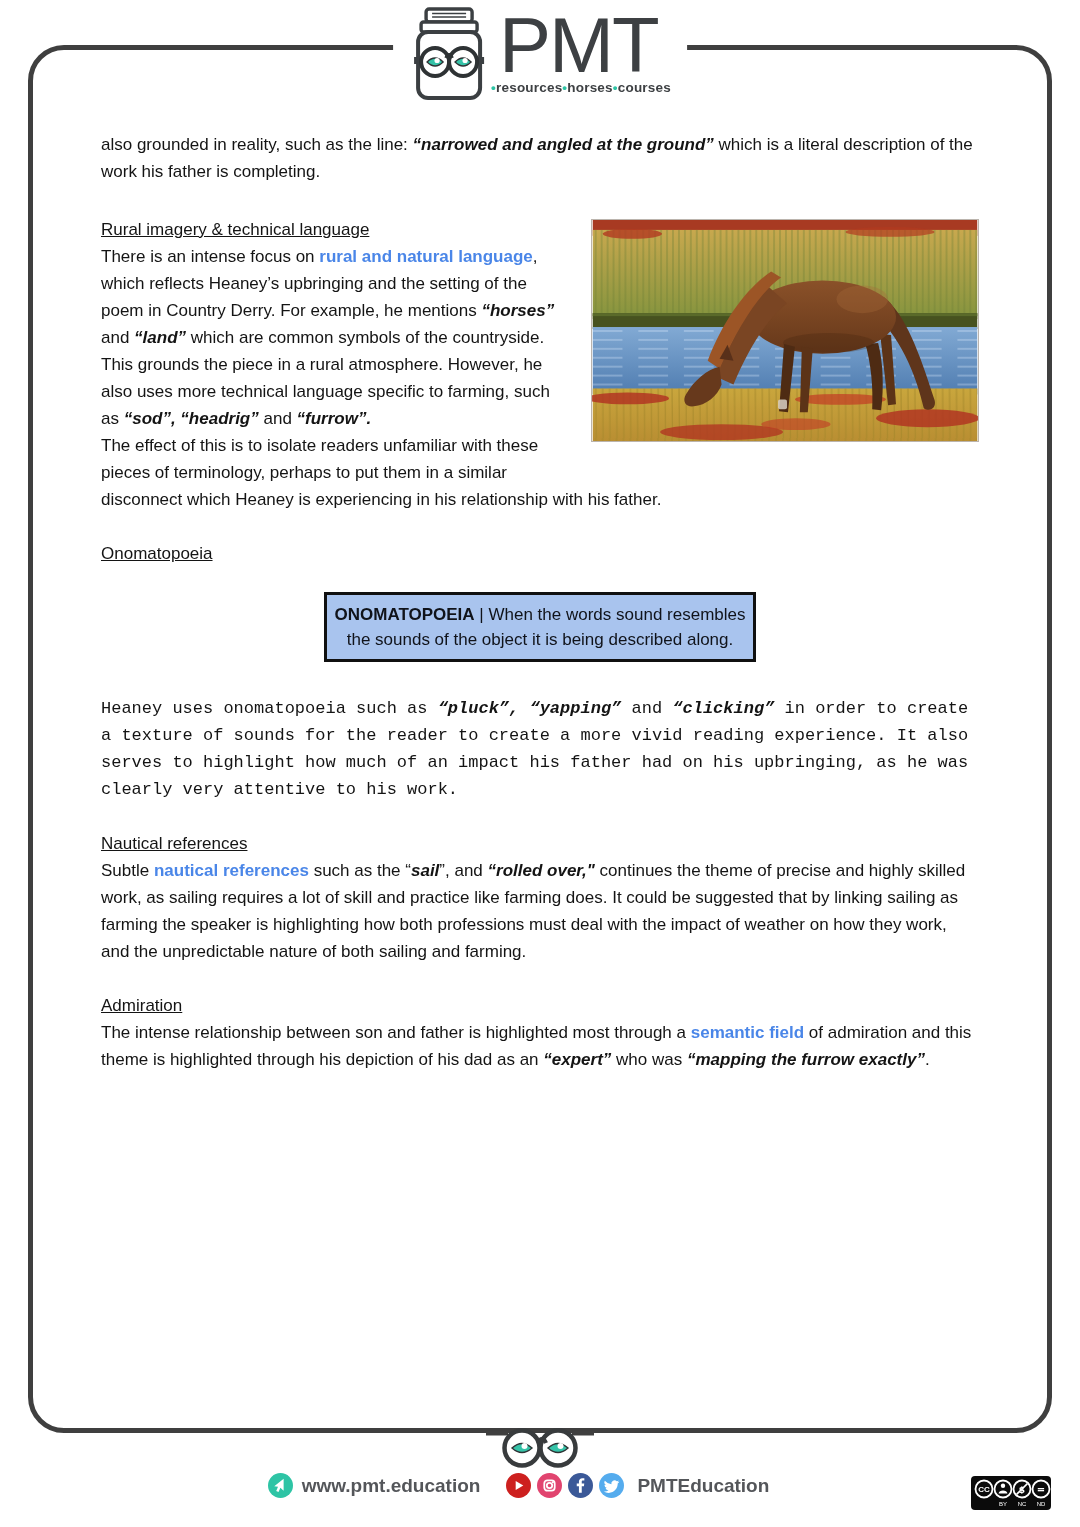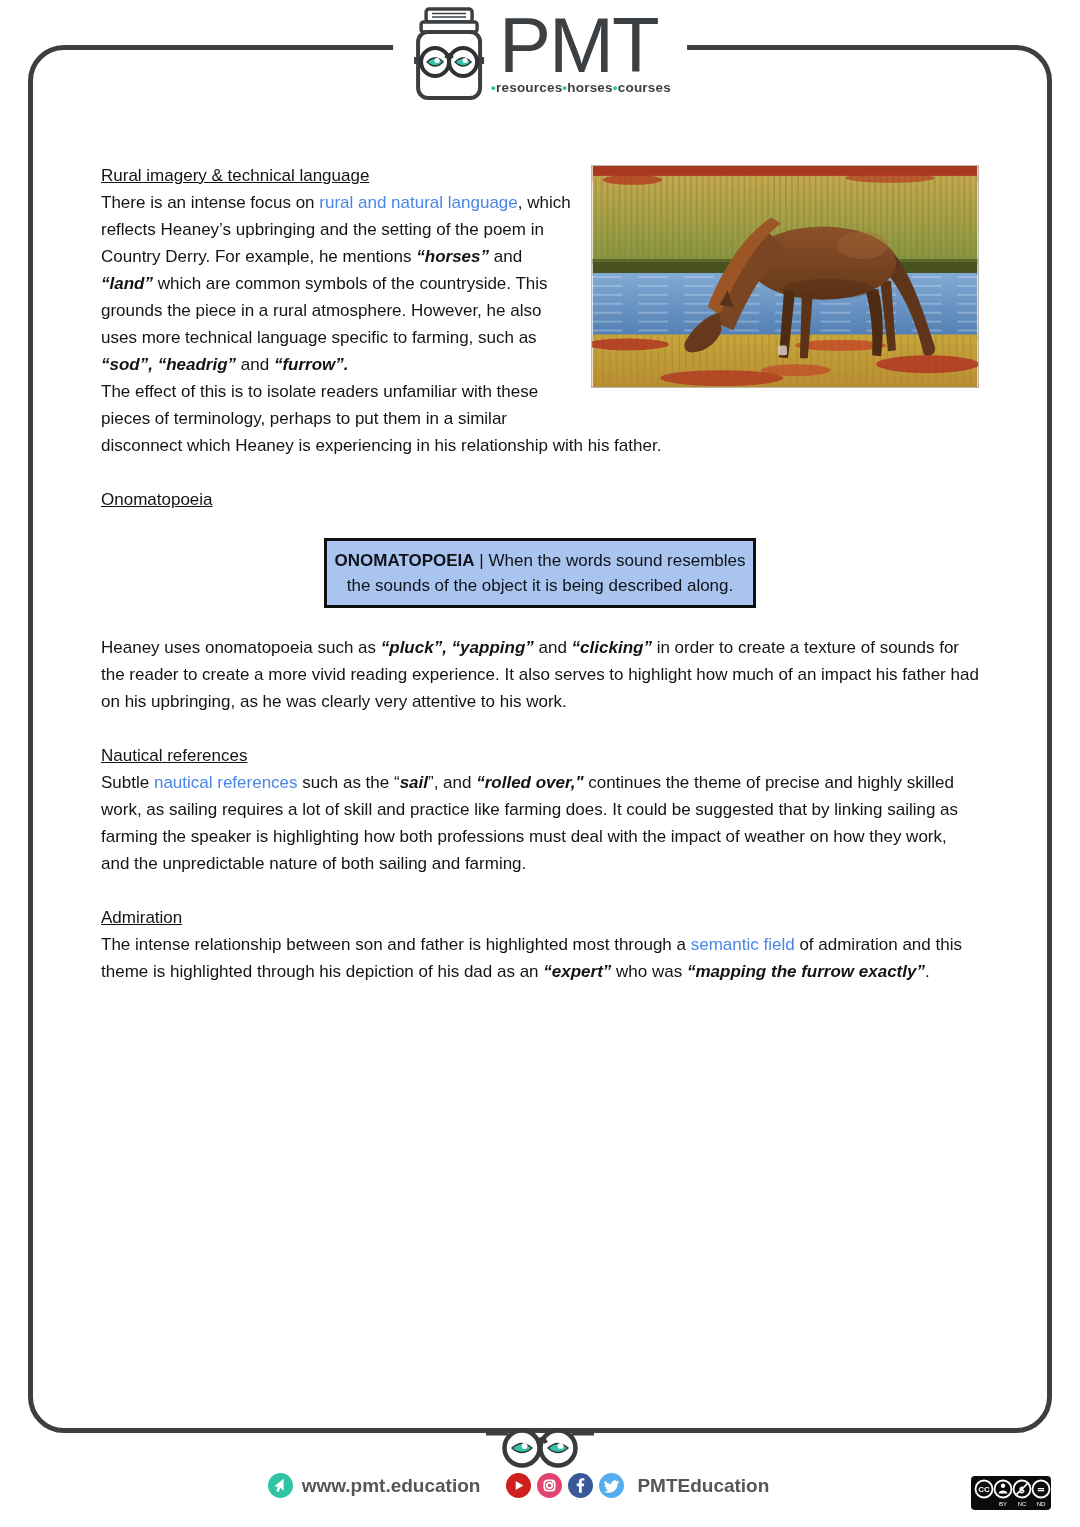--- a/index.html
+++ b/index.html
@@ -13,25 +13,25 @@
   .logo-right{display:flex;flex-direction:column;}
   .brand{font-size:78px;line-height:66px;color:#3d4043;letter-spacing:-2px;margin-top:6px;}
   .tagline{font-size:13.5px;font-weight:700;color:#3d4043;margin-top:2px;margin-left:-8px;letter-spacing:.2px;}
   .dot{color:#2ec4a5;font-weight:700;}
   
   .content{position:absolute;left:101px;top:131px;width:878px;color:#141414;
            font-size:17px;line-height:27px;}
   p{margin:0;}
   .h{text-decoration:underline;}
   .mt{margin-top:27px;}
-  .mt34{margin-top:26px;}
+  .mt34{margin-top:33px;font-family:Liberation Mono, monospace;}
   .section .h{margin-top:31px;}
   .b{font-weight:700;}
   .bi{font-weight:700;font-style:italic;}
-  .blue{color:#4a86e8;font-weight:400;}
+  .blue{color:#4a86e8;font-weight:700;}
   .photo{float:right;width:388px;height:223px;margin:3px 0 18px 20px;}
   .photo svg{display:block;border:1px solid rgba(60,40,20,.35);box-sizing:border-box;}
   .defbox{width:432px;margin:25px auto 0;border:3px solid #101010;background:#a9c4ee;
           text-align:center;line-height:25px;padding:7px 6px;box-sizing:border-box;color:#10131a;}
   
   .glasses-footer{position:absolute;left:486px;top:1423px;z-index:2;}
   .footer-row{position:absolute;top:1473px;left:0;width:1037px;display:flex;
               justify-content:center;align-items:center;gap:26px;}
   .fgroup{display:flex;align-items:center;gap:9px;text-decoration:none;}
   .sgroup{display:flex;align-items:center;gap:6px;}
@@ -69,20 +69,21 @@
       </svg>
     </span>
     <div class="logo-right">
       <div class="brand">PMT</div>
       <div class="tagline"><span class="dot">•</span><span>resources</span><span class="dot">•</span><span>horses</span><span class="dot">•</span><span>courses</span></div>
     </div>
   </div>
 
   <div class="content">
 
+    <p class="para"><span>also grounded in reality, such as the line: </span><span class="bi">“narrowed and angled at the ground”</span><span> which is a literal description of the work his father is completing.</span></p>
 
     <div class="section">
       <div class="photo">
         <svg width="388" height="223" viewBox="0 0 388 223">
           <defs>
             <linearGradient id="gTop" x1="0" y1="0" x2="0" y2="1">
               <stop offset="0" stop-color="#c8a84e"></stop>
                 <stop offset="1" stop-color="#84943e"></stop>
             </linearGradient>
             <linearGradient id="gWater" x1="0" y1="0" x2="0" y2="1">

